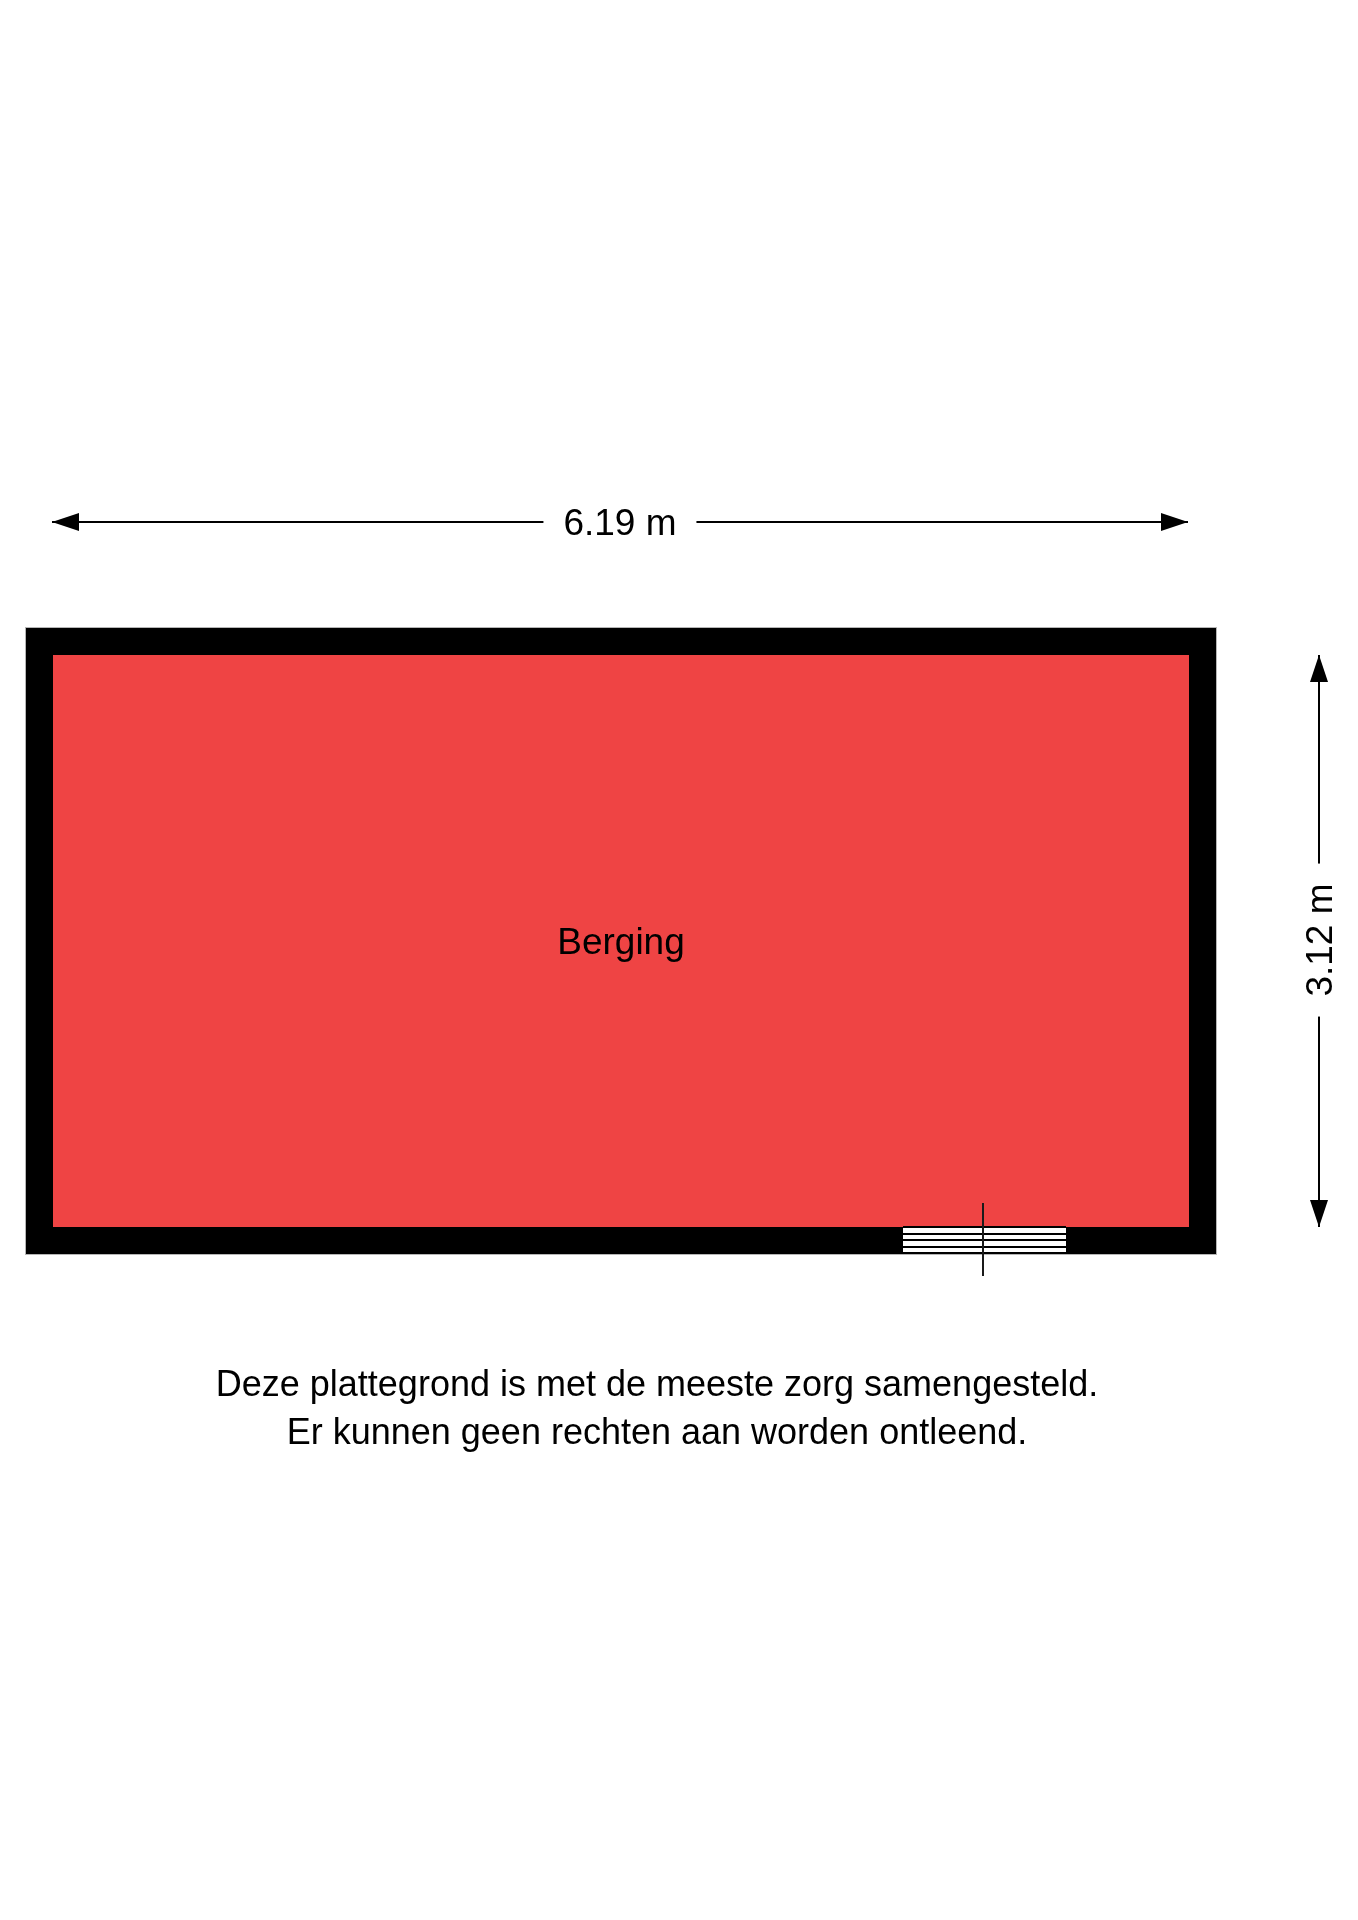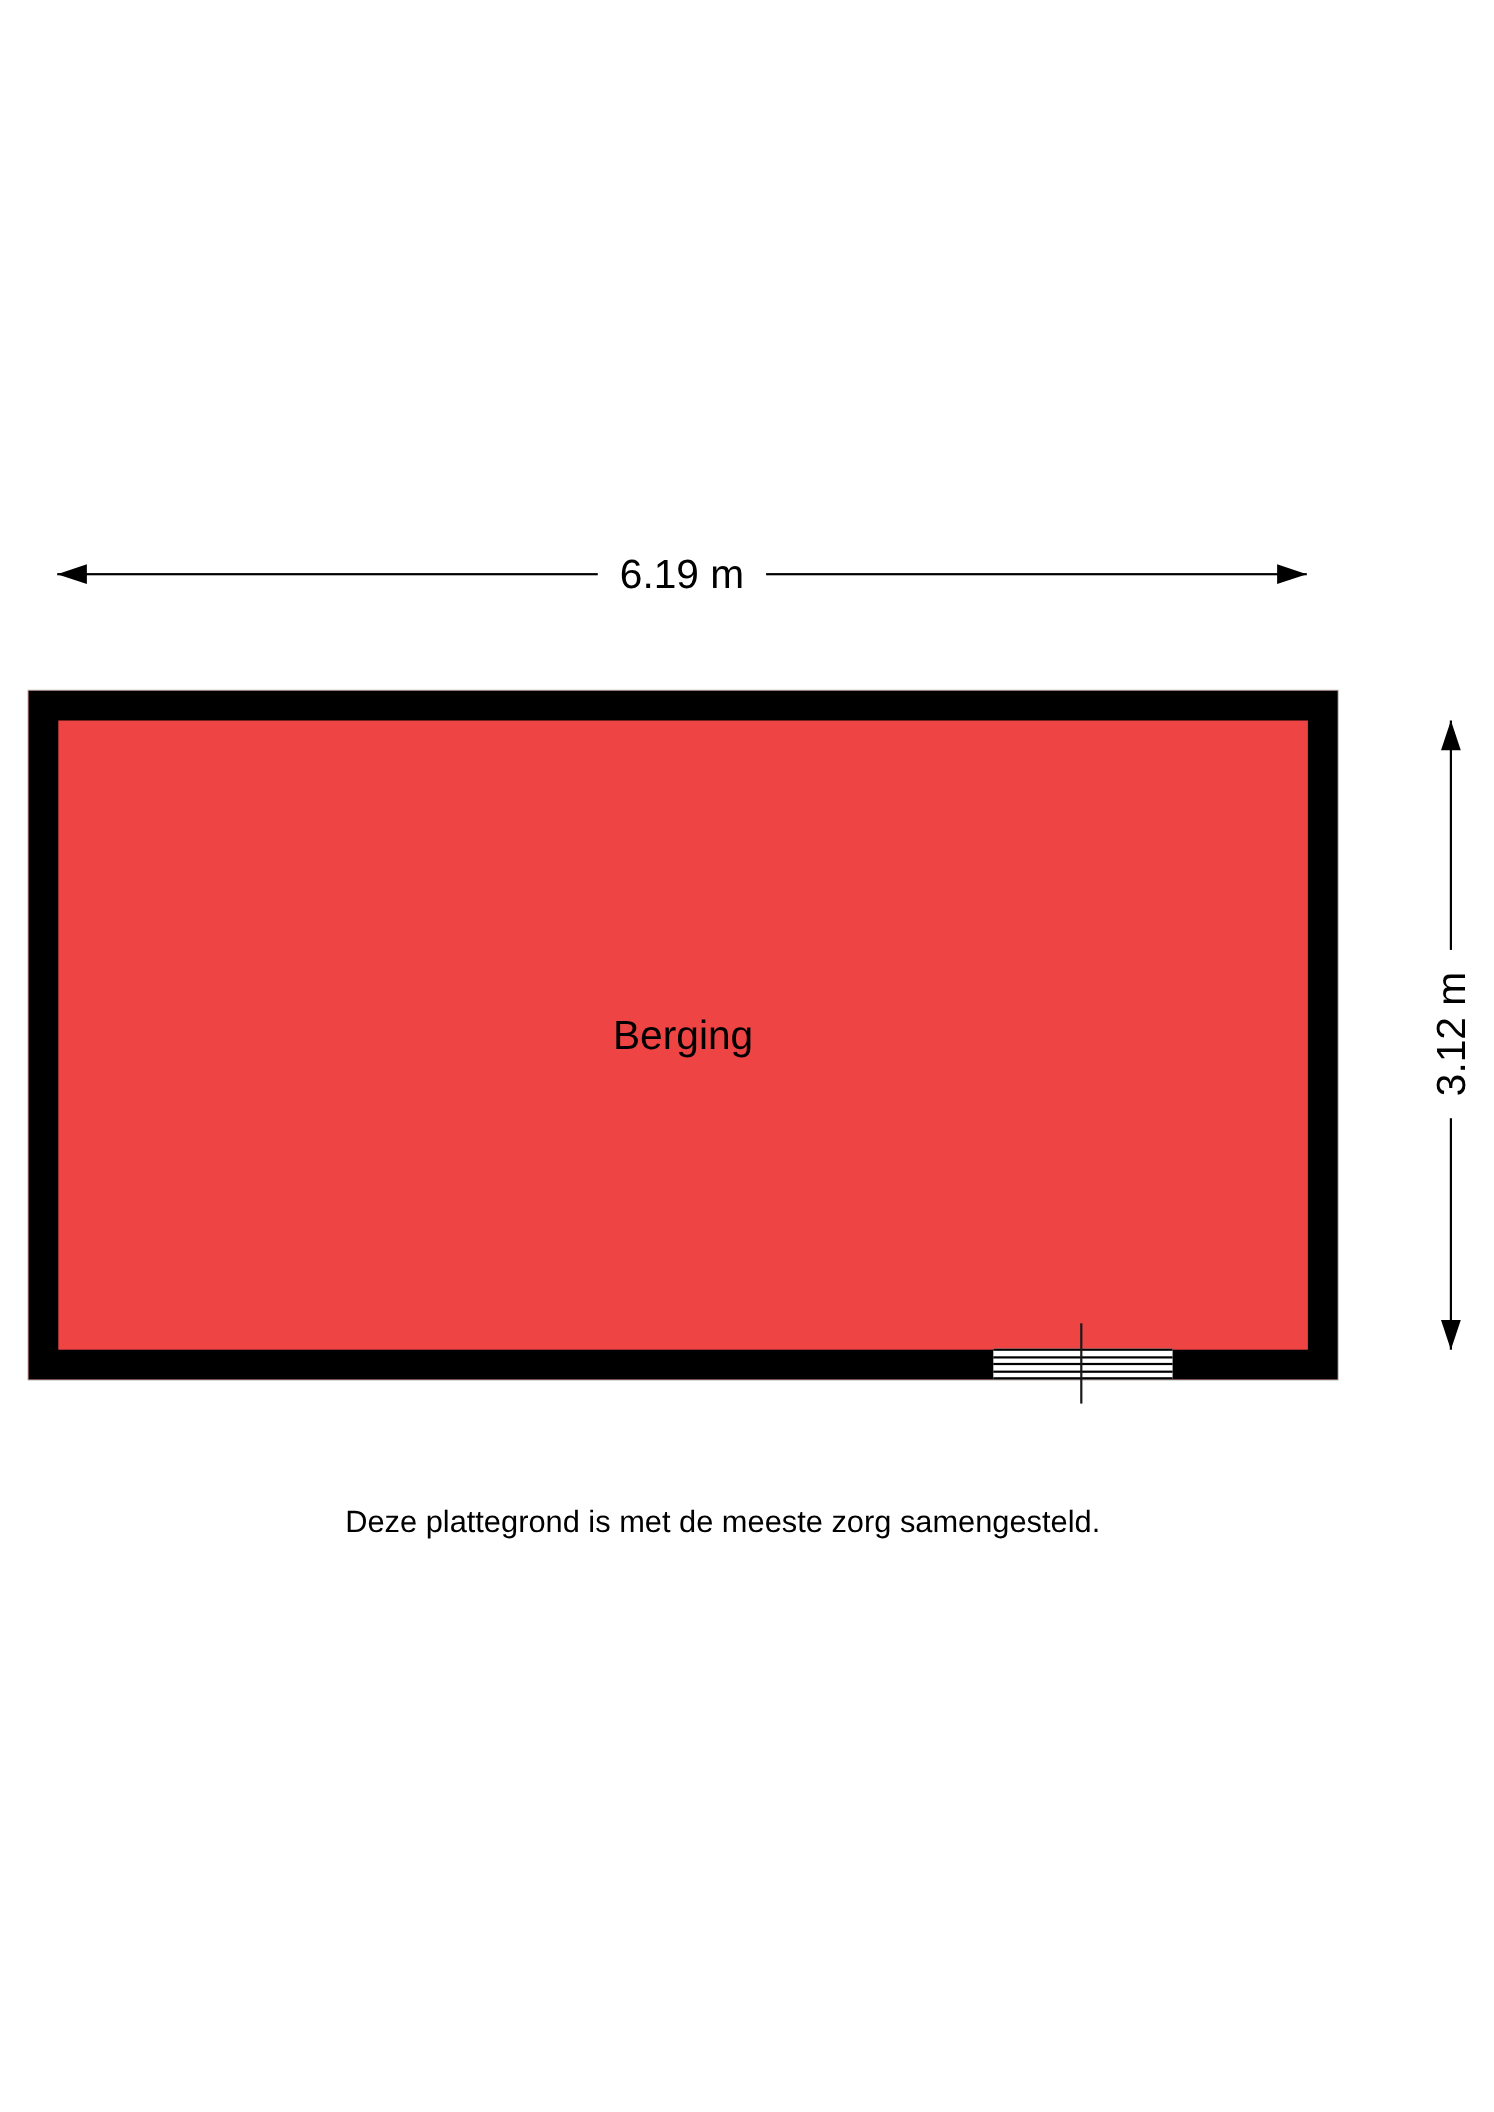--- a/index.html
+++ b/index.html
@@ -80,21 +80,21 @@
   .door-leaf-line {
     position: absolute; left: 982px; top: 1203px;
     width: 2px; height: 73px; background: #1a1a1a; z-index: 3;
   }
 
   
   .disclaimer {
     position: absolute; left: 657px; top: 1360px;
     transform: translateX(-50%);
     text-align: center;
-    font-size: 28px; line-height: 48px;
+    font-size: 36px; line-height: 48px;
     white-space: nowrap;
   }
 </style>
 </head>
 <body style="background: rgb(255, 255, 255);">
 
 <div class="canvas">
 
   <div>
     <div class="dim-line-h"></div>
@@ -118,15 +118,16 @@
 
   <div>
     <div class="dim-line-v"></div>
     <div class="arrowhead up"></div>
     <div class="arrowhead down"></div>
     <div class="dim-label-v">3.12 m</div>
   </div>
 
   <div class="disclaimer">
     <div>Deze plattegrond is met de meeste zorg samengesteld.</div>
+    <div>Er kunnen geen rechten aan worden ontleend.</div>
   </div>
 
 </div>
 
 </body></html>

